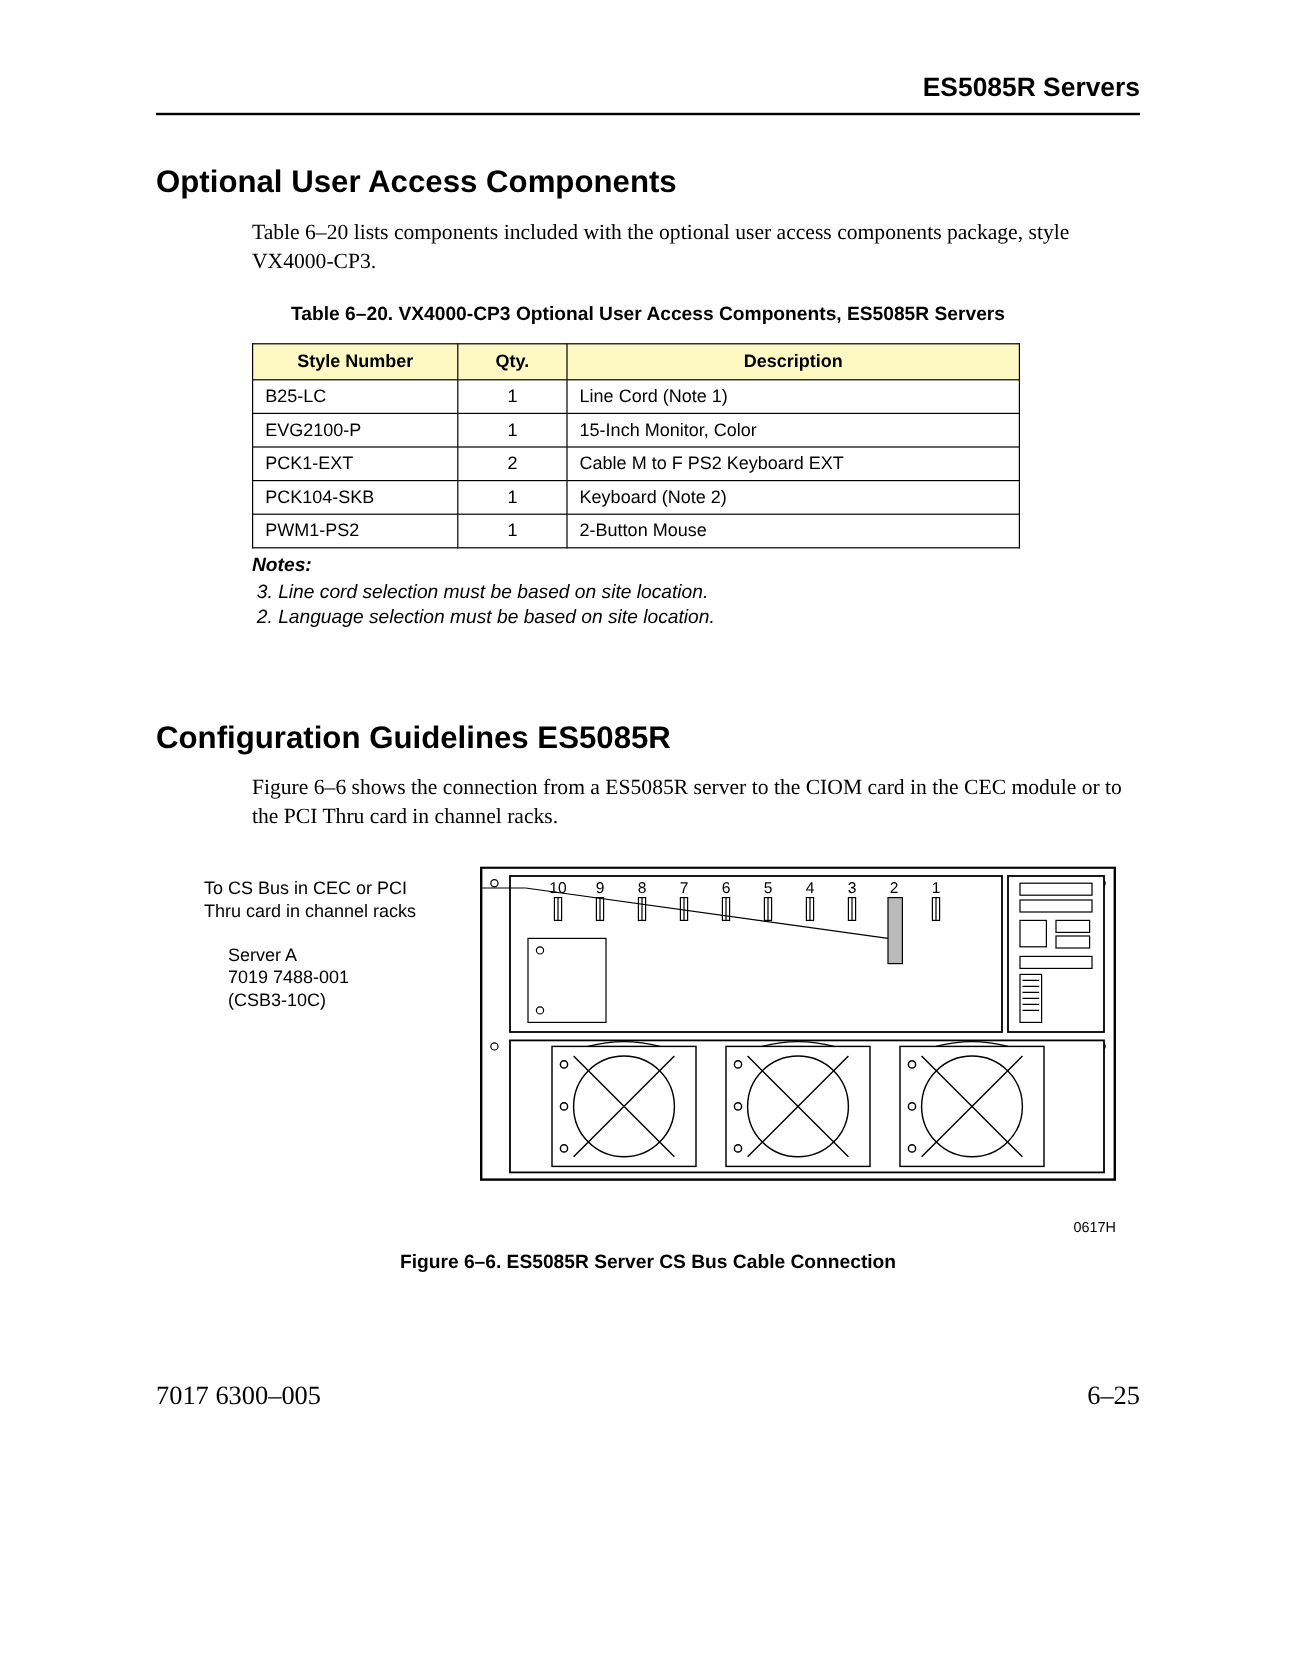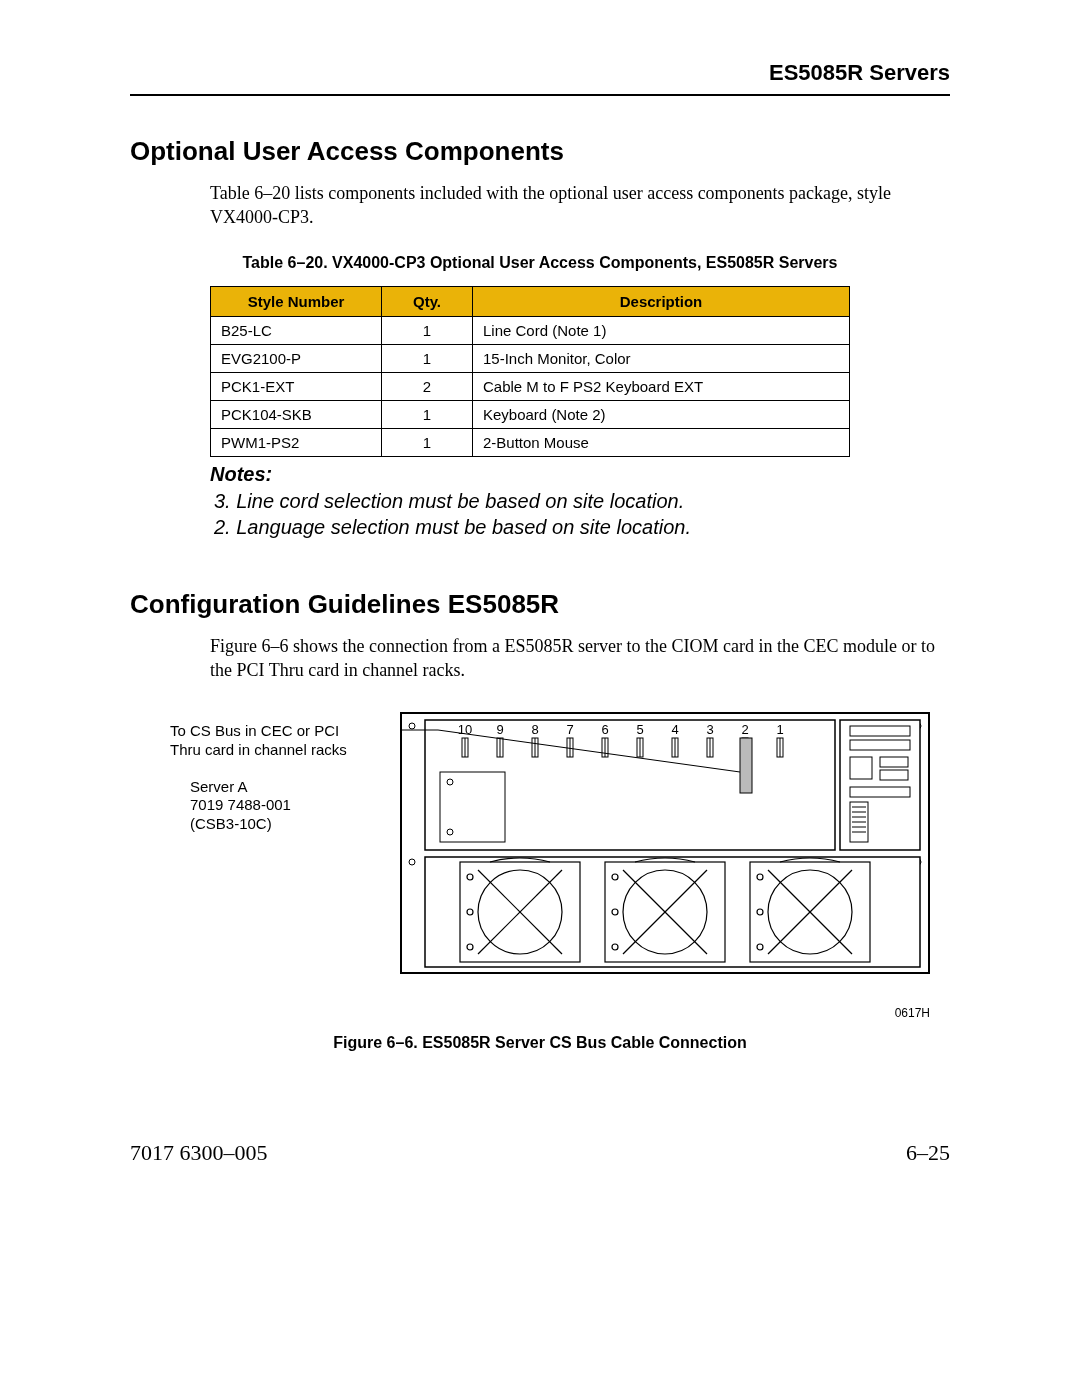--- a/index.html
+++ b/index.html
@@ -49,41 +49,41 @@
     width: 640px;
     margin-left: 80px;
     font-family: Arial, Helvetica, sans-serif;
     font-size: 15px;
   }
   table.components th {
     border: 1.5px solid #000;
     padding: 6px 10px;
     font-weight: bold;
     text-align: center;
-    background: #eab308;
+    background: #fef9c3;
   }
   table.components td {
     border-left: 1.5px solid #000;
     border-right: 1.5px solid #000;
     border-bottom: 1px solid #000;
     padding: 5px 10px;
   }
   table.components tr:last-child td {
     border-bottom: 1.5px solid #000;
   }
   table.components td.qty {
     text-align: center;
   }
   .notes-block {
     margin-left: 80px;
     width: 640px;
     font-family: Arial, Helvetica, sans-serif;
-    font-size: 20px;
+    font-size: 16px;
     margin-top: 6px;
-    margin-bottom: 50px;
+    margin-bottom: 75px;
   }
   .notes-heading {
     font-style: italic;
     font-weight: bold;
     margin-bottom: 4px;
   }
   .note-line {
     font-style: italic;
     margin-bottom: 3px;
     padding-left: 4px;

